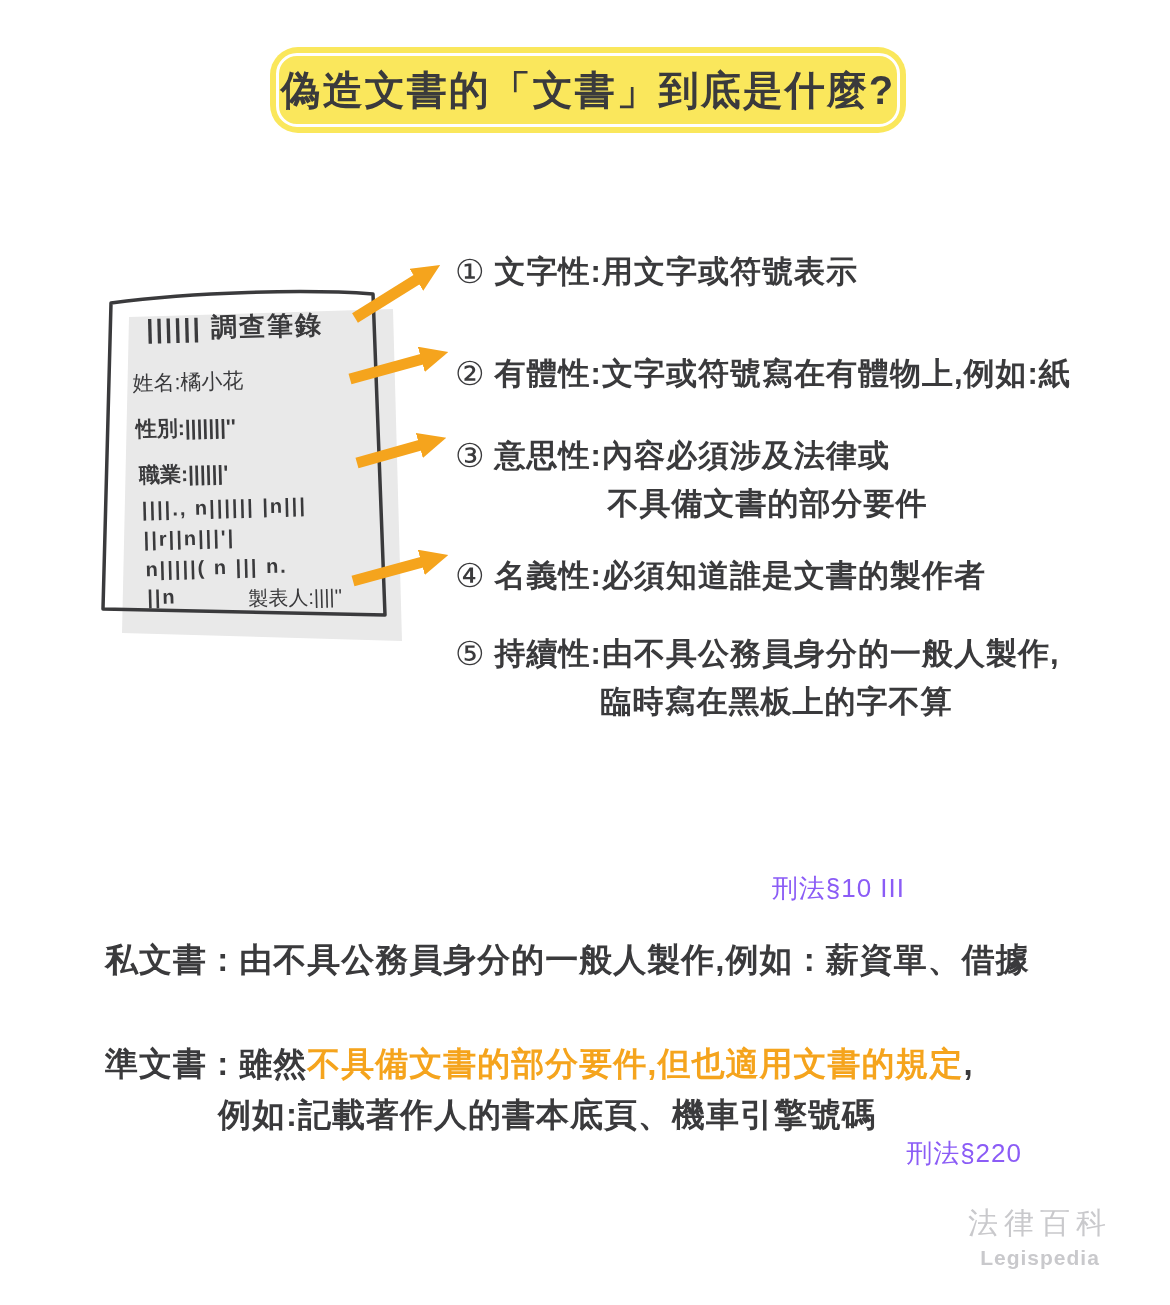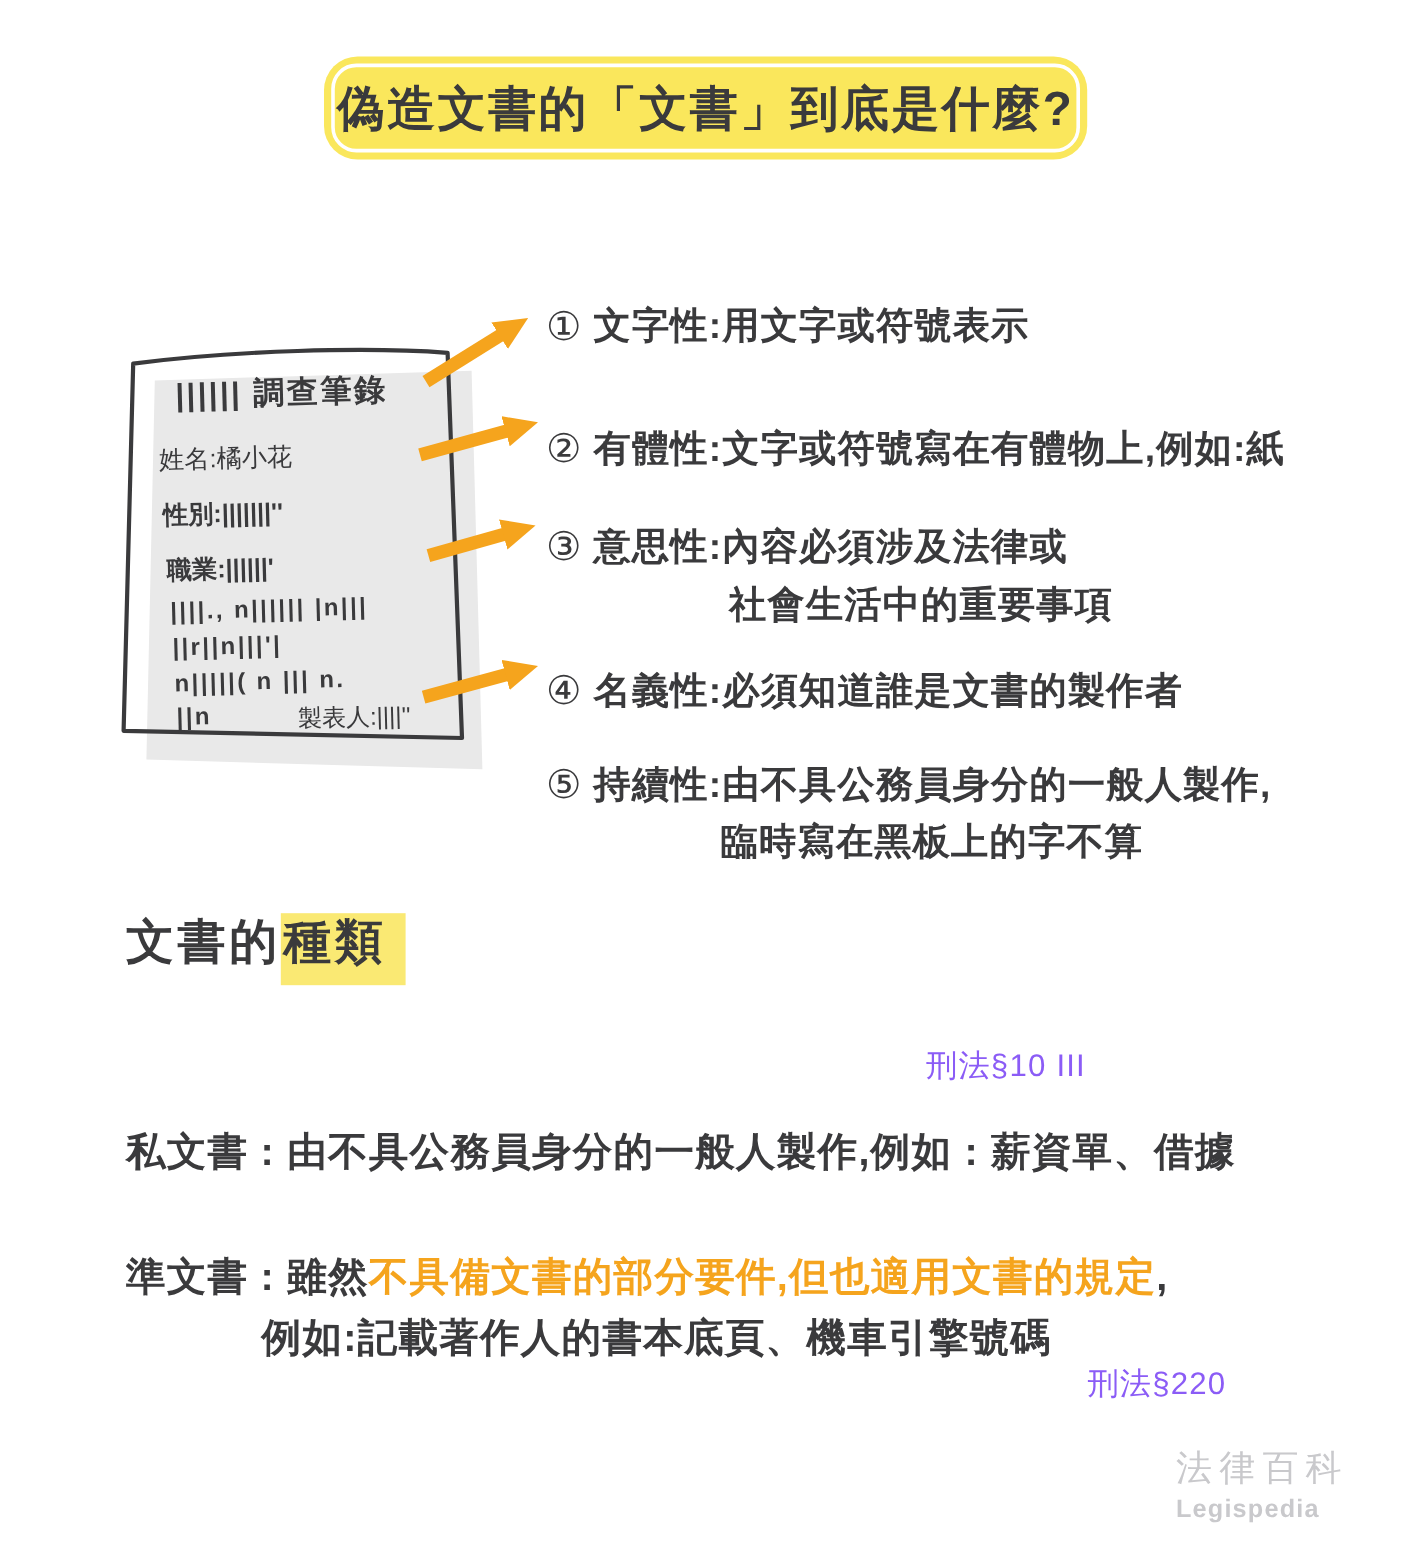--- a/index.html
+++ b/index.html
@@ -40,21 +40,21 @@
     position:absolute; left:105px; font-size:33px; font-weight:bold;
     letter-spacing:1px; line-height:41px; white-space:nowrap;
   }
   .type-row .orange { color:#f5a41d; }
   .type-row .l2 { padding-left:113px; margin-top:10px; }
   .ref { position:absolute; font-size:26px; font-weight:normal; color:#8b5cf6; letter-spacing:1px; white-space:nowrap; }
   .ref1 { top:871px; right:265px; }
   .ref2 { top:1136px; right:148px; }
 
   
-  .logo { position:absolute; right:46px; top:1203px; color:#c9c9cc; }
+  .logo { position:absolute; right:58px; top:1203px; text-align:center; color:#c9c9cc; }
   .logo .zh { font-size:30px; letter-spacing:6px; }
   .logo .en { font-size:21px; font-weight:bold; letter-spacing:1px; margin-top:2px; }
 </style>
 </head>
 <body>
 
 <div class="canvas">
 
   <div class="banner">
     <div class="banner-inner">
@@ -100,40 +100,37 @@
   <div class="feat" style="top:350px">
     <span class="num">②</span>
     <div>
         <div>有體性:文字或符號寫在有體物上,例如:紙</div>
       </div>
   </div>
   <div class="feat" style="top:432px">
     <span class="num">③</span>
     <div>
       <div>意思性:內容必須涉及法律或</div>
-      <div class="l2">社會生活中的重要事項</div>
+      <div class="l2">不具備文書的部分要件</div>
     </div>
   </div>
   <div class="feat" style="top:552px">
     <span class="num">④</span>
     <div>
         <div>名義性:必須知道誰是文書的製作者</div>
       </div>
   </div>
   <div class="feat f5" style="top:630px">
     <span class="num">⑤</span>
     <div>
       <div>持續性:由不具公務員身分的一般人製作,</div>
       <div class="l2">臨時寫在黑板上的字不算</div>
     </div>
   </div>
 
-  <div class="heading" style="top:757px">
-    <span>文書的</span><span class="hl">種類</span>
-  </div>
 
   <div class="ref ref1">刑法§10 III</div>
 
   <div class="type-row" style="top:1043px">
     <div><span>準文書 : 雖然</span><span class="orange">不具備文書的部分要件,但也適用文書的規定</span><span>,</span></div>
     <div class="l2">例如:記載著作人的書本底頁、機車引擎號碼</div>
   </div>
 
   <div class="type-row" style="top:939px">
     <div>私文書 : 由不具公務員身分的一般人製作,例如 : 薪資單、借據</div>

